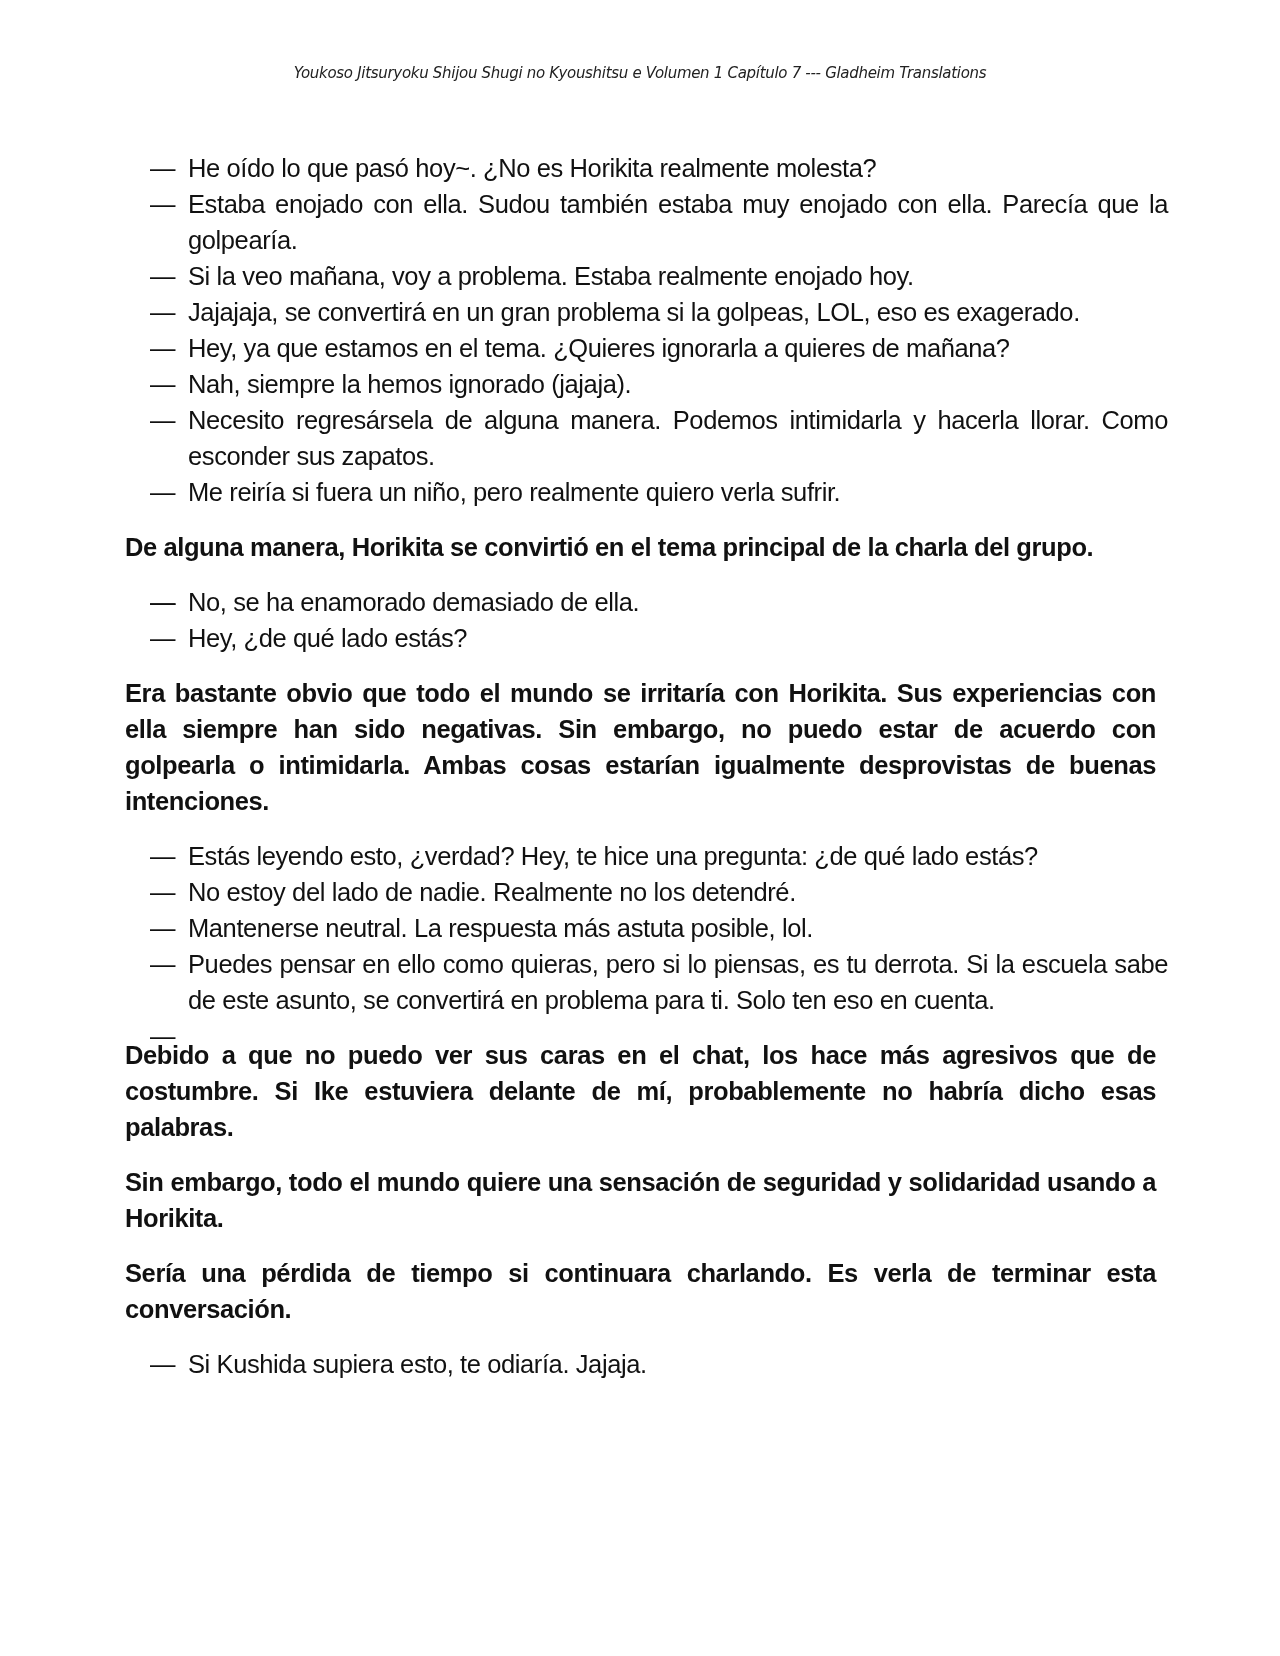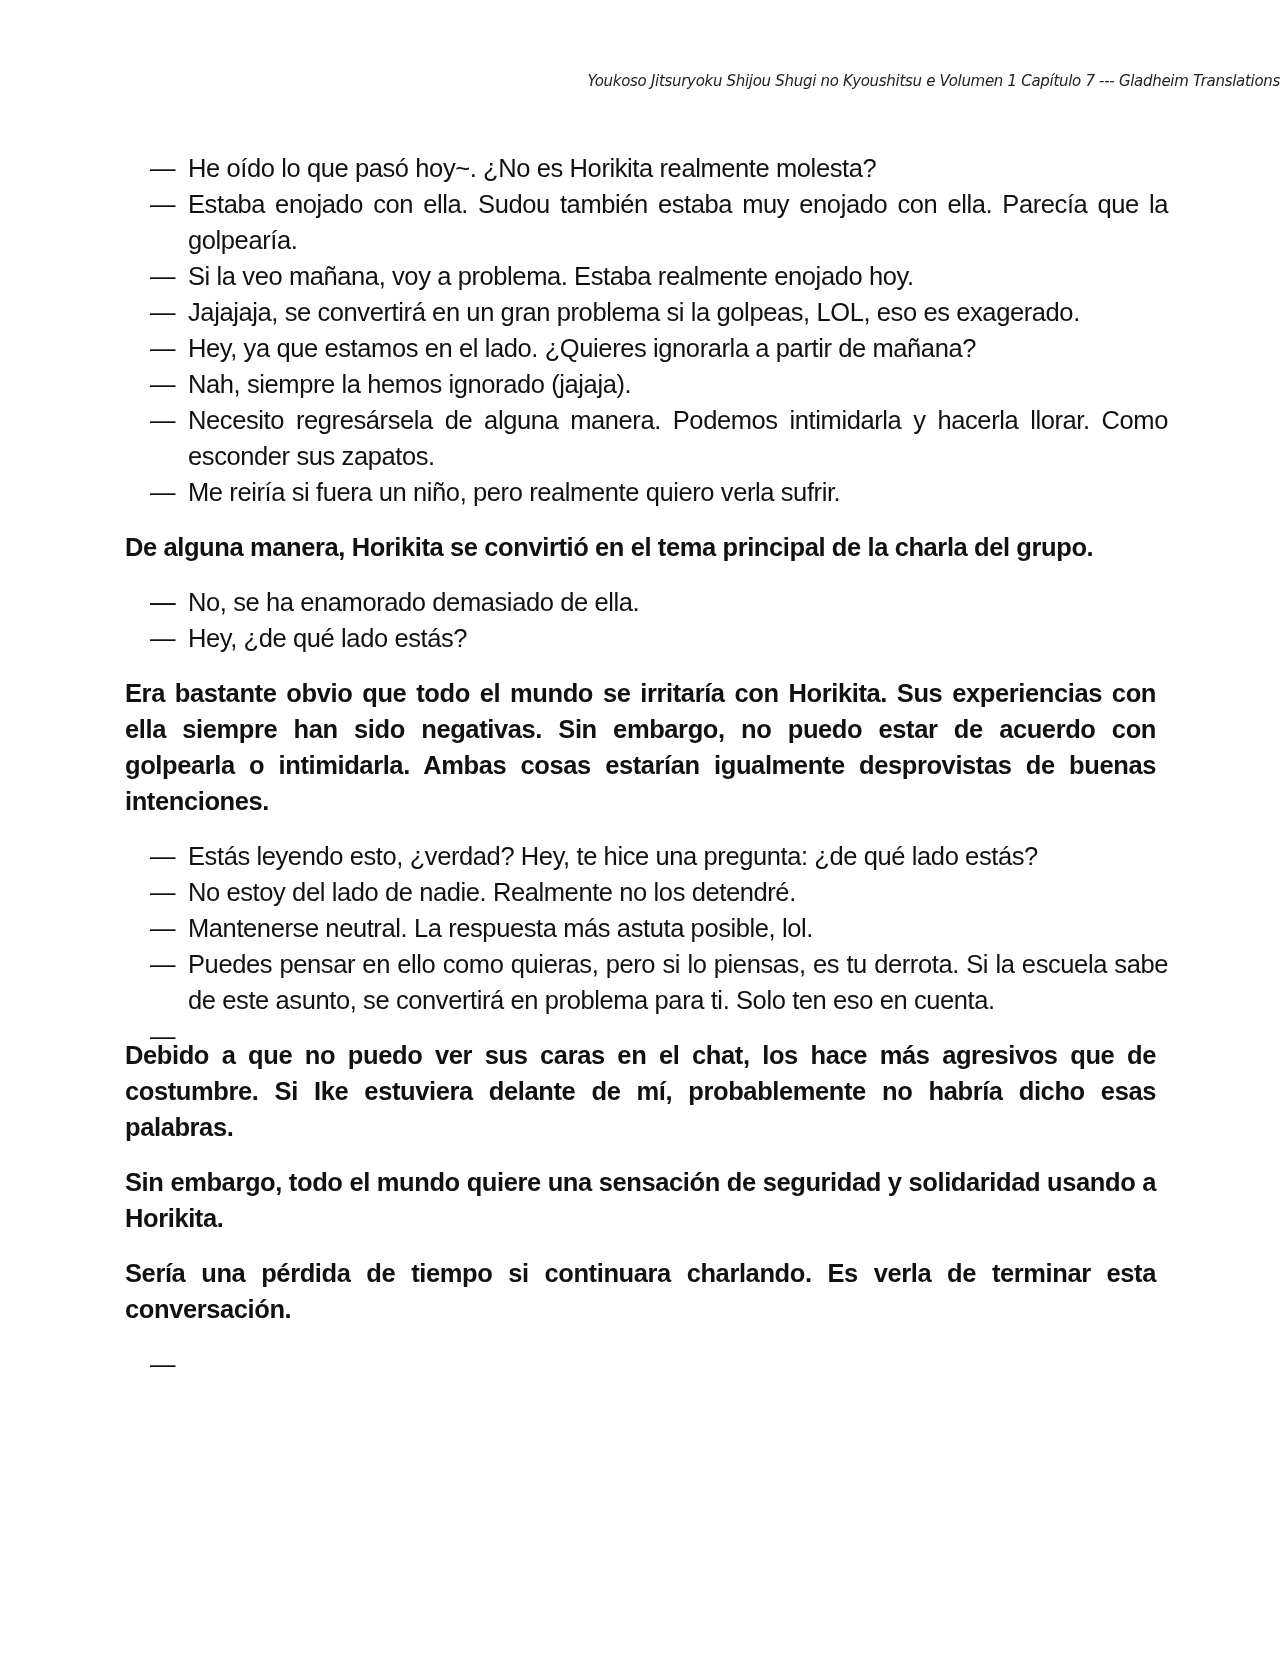--- a/index.html
+++ b/index.html
@@ -10,24 +10,24 @@
     body {
       width: 1280px;
       height: 1656px;
       position: relative;
       overflow: hidden;
       color: #111111;
       font-family: "Liberation Sans", sans-serif;
     }
     .page-header {
       position: absolute;
-      top: 72px;
+      top: 64px;
       left: 0;
       width: 1280px;
-      text-align: right;
+      text-align: center;
       font-family: "DejaVu Sans", sans-serif;
       font-style: italic;
       font-size: 15px;
       color: #222222;
       letter-spacing: -0.3px;
     }
     .content {
       position: absolute;
       top: 150px;
       left: 113px;
@@ -65,21 +65,21 @@
 
 <div class="page-header">Youkoso Jitsuryoku Shijou Shugi no Kyoushitsu e Volumen 1 Capítulo 7 --- Gladheim Translations</div>
 
 <main class="content">
 
   <ul class="dialog-list">
     <li class="dialog-line"><span class="dash">—</span><span>He oído lo que pasó hoy~. ¿No es Horikita realmente molesta?</span></li>
     <li class="dialog-line"><span class="dash">—</span><span>Estaba enojado con ella. Sudou también estaba muy enojado con ella. Parecía que la golpearía.</span></li>
     <li class="dialog-line"><span class="dash">—</span><span>Si la veo mañana, voy a problema. Estaba realmente enojado hoy.</span></li>
     <li class="dialog-line"><span class="dash">—</span><span>Jajajaja, se convertirá en un gran problema si la golpeas, LOL, eso es exagerado.</span></li>
-    <li class="dialog-line"><span class="dash">—</span><span>Hey, ya que estamos en el lado. ¿Quieres ignorarla a partir de mañana?</span></li>
+    <li class="dialog-line"><span class="dash">—</span><span>Hey, ya que estamos en el tema. ¿Quieres ignorarla a quieres de mañana?</span></li>
     <li class="dialog-line"><span class="dash">—</span><span>Nah, siempre la hemos ignorado (jajaja).</span></li>
     <li class="dialog-line"><span class="dash">—</span><span>Necesito regresársela de alguna manera. Podemos intimidarla y hacerla llorar. Como esconder sus zapatos.</span></li>
     <li class="dialog-line"><span class="dash">—</span><span>Me reiría si fuera un niño, pero realmente quiero verla sufrir.</span></li>
   </ul>
 
   <p class="paragraph">De alguna manera, Horikita se convirtió en el tema principal de la charla del grupo.</p>
 
   <ul class="dialog-list">
     <li class="dialog-line"><span class="dash">—</span></li>
     <li class="dialog-line"><span class="dash">—</span><span>No, se ha enamorado demasiado de ella.</span></li>
@@ -94,16 +94,16 @@
     <li class="dialog-line"><span class="dash">—</span><span>Mantenerse neutral. La respuesta más astuta posible, lol.</span></li>
     <li class="dialog-line"><span class="dash">—</span><span>Puedes pensar en ello como quieras, pero si lo piensas, es tu derrota. Si la escuela sabe de este asunto, se convertirá en problema para ti. Solo ten eso en cuenta.</span></li>
     <li class="dialog-line"><span class="dash">—</span></li>
   </ul>
 
   <p class="paragraph">Debido a que no puedo ver sus caras en el chat, los hace más agresivos que de costumbre. Si Ike estuviera delante de mí, probablemente no habría dicho esas palabras.</p>
   <p class="paragraph">Sin embargo, todo el mundo quiere una sensación de seguridad y solidaridad usando a Horikita.</p>
   <p class="paragraph">Sería una pérdida de tiempo si continuara charlando. Es verla de terminar esta conversación.</p>
 
   <ul class="dialog-list">
-    <li class="dialog-line"><span class="dash">—</span></li>
+    <li class="dialog-line"><span class="dash">—</span><span>Si Kushida supiera esto, te odiaría. Jajaja.</span></li>
   </ul>
 
 </main>
 
 </body></html>

